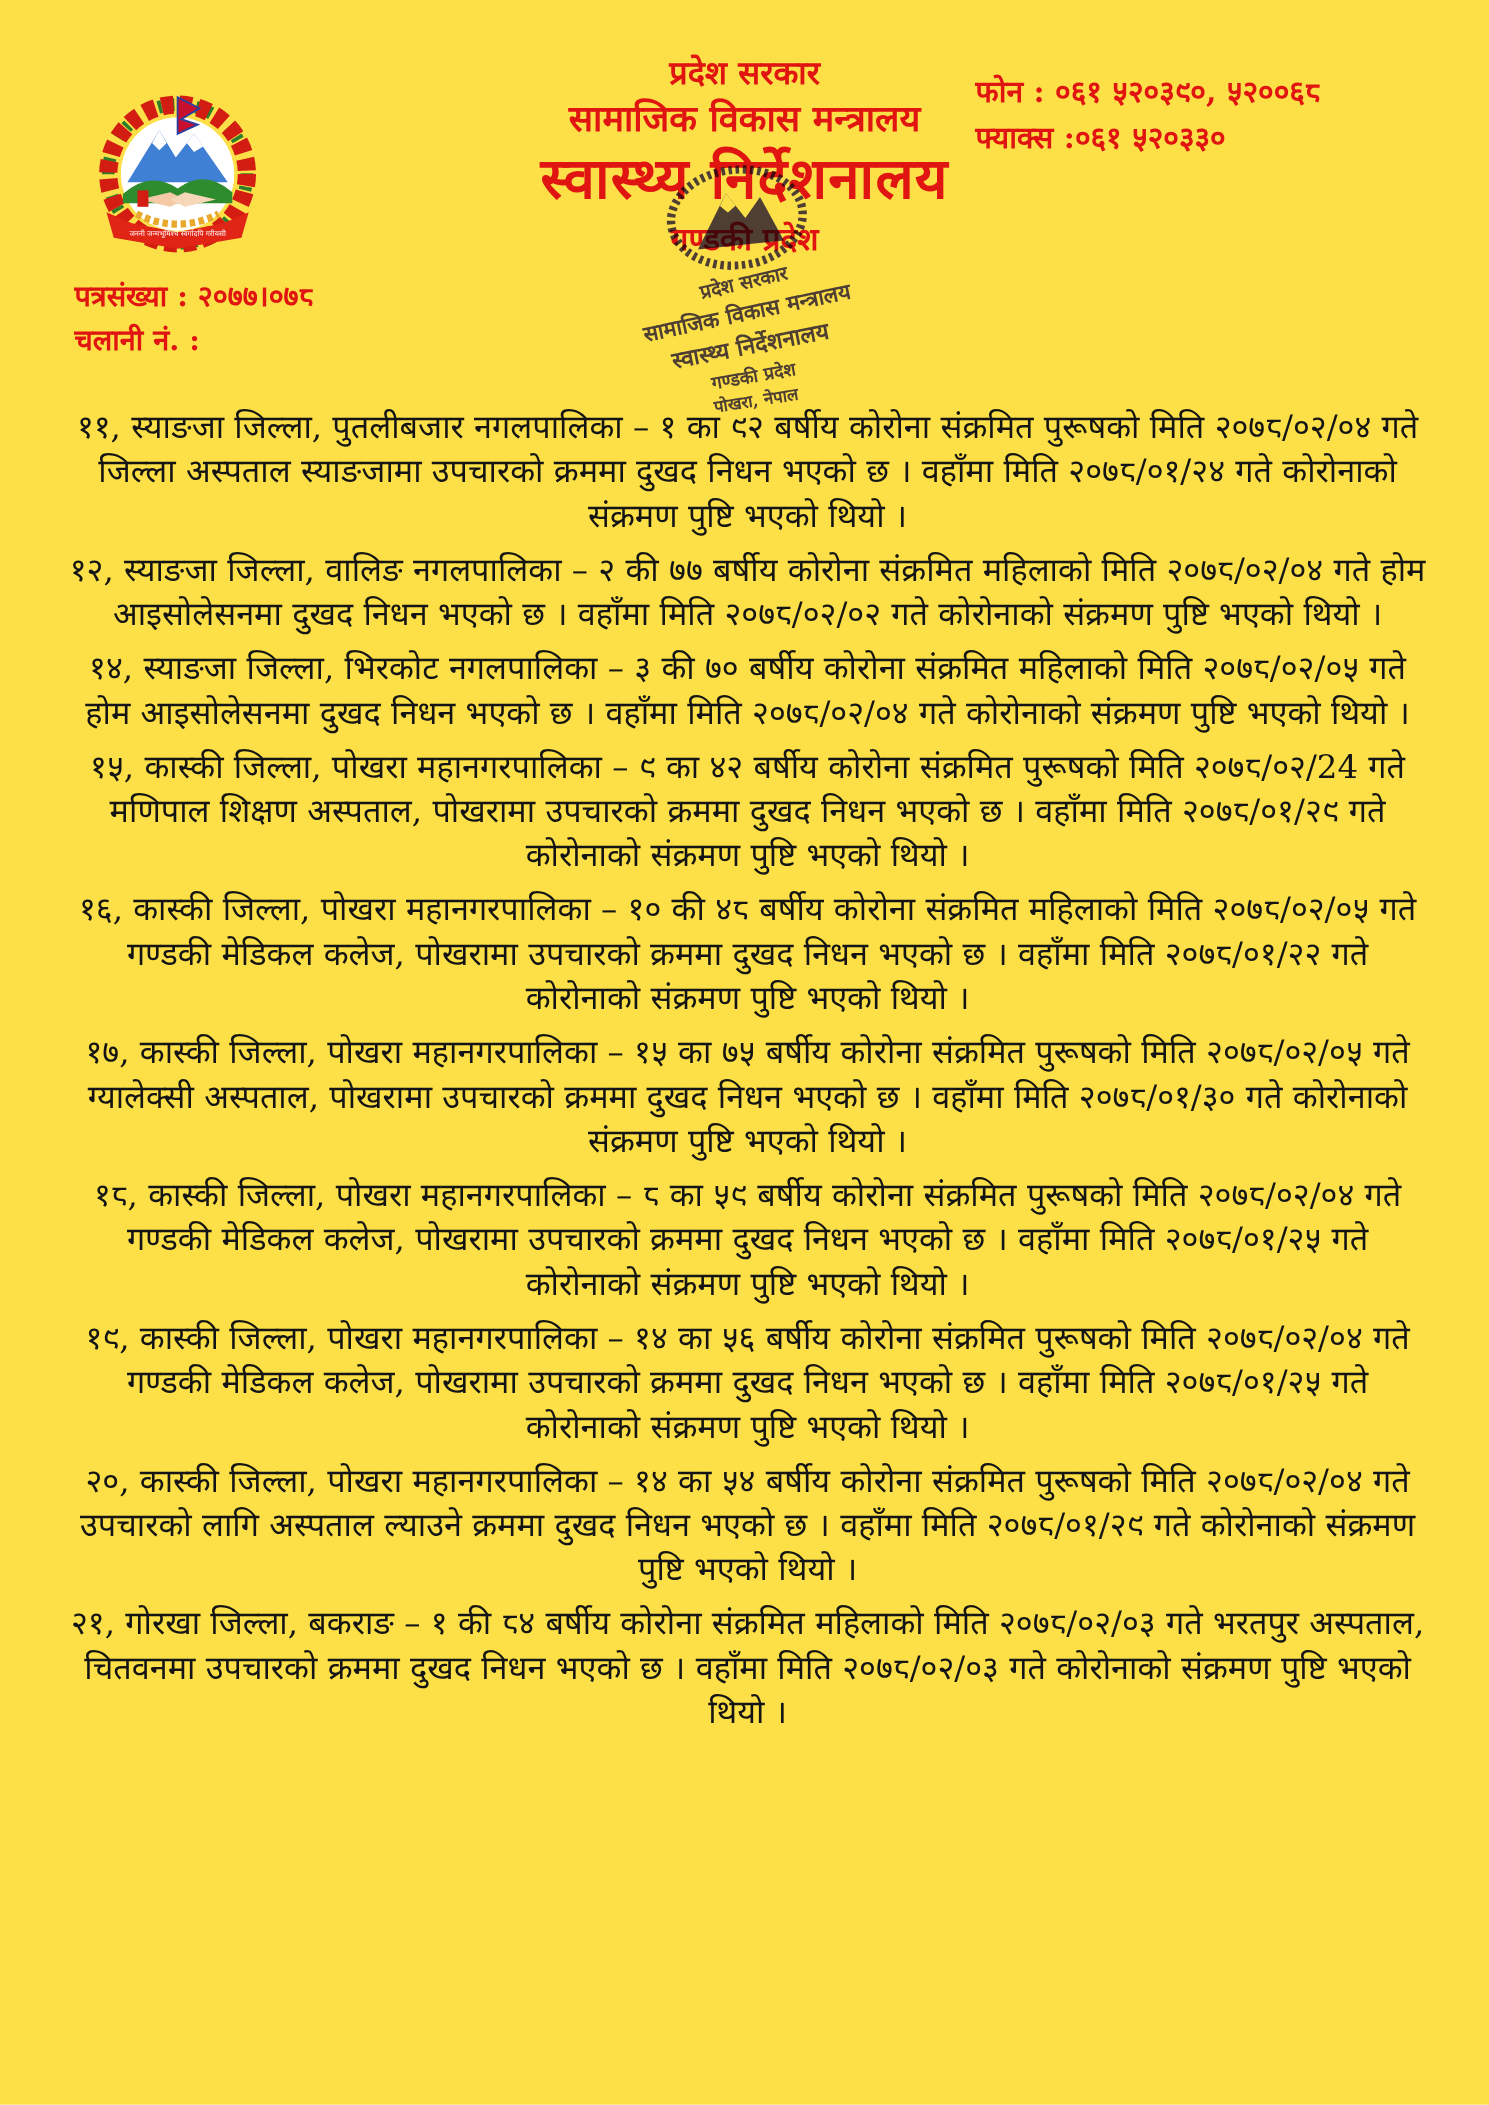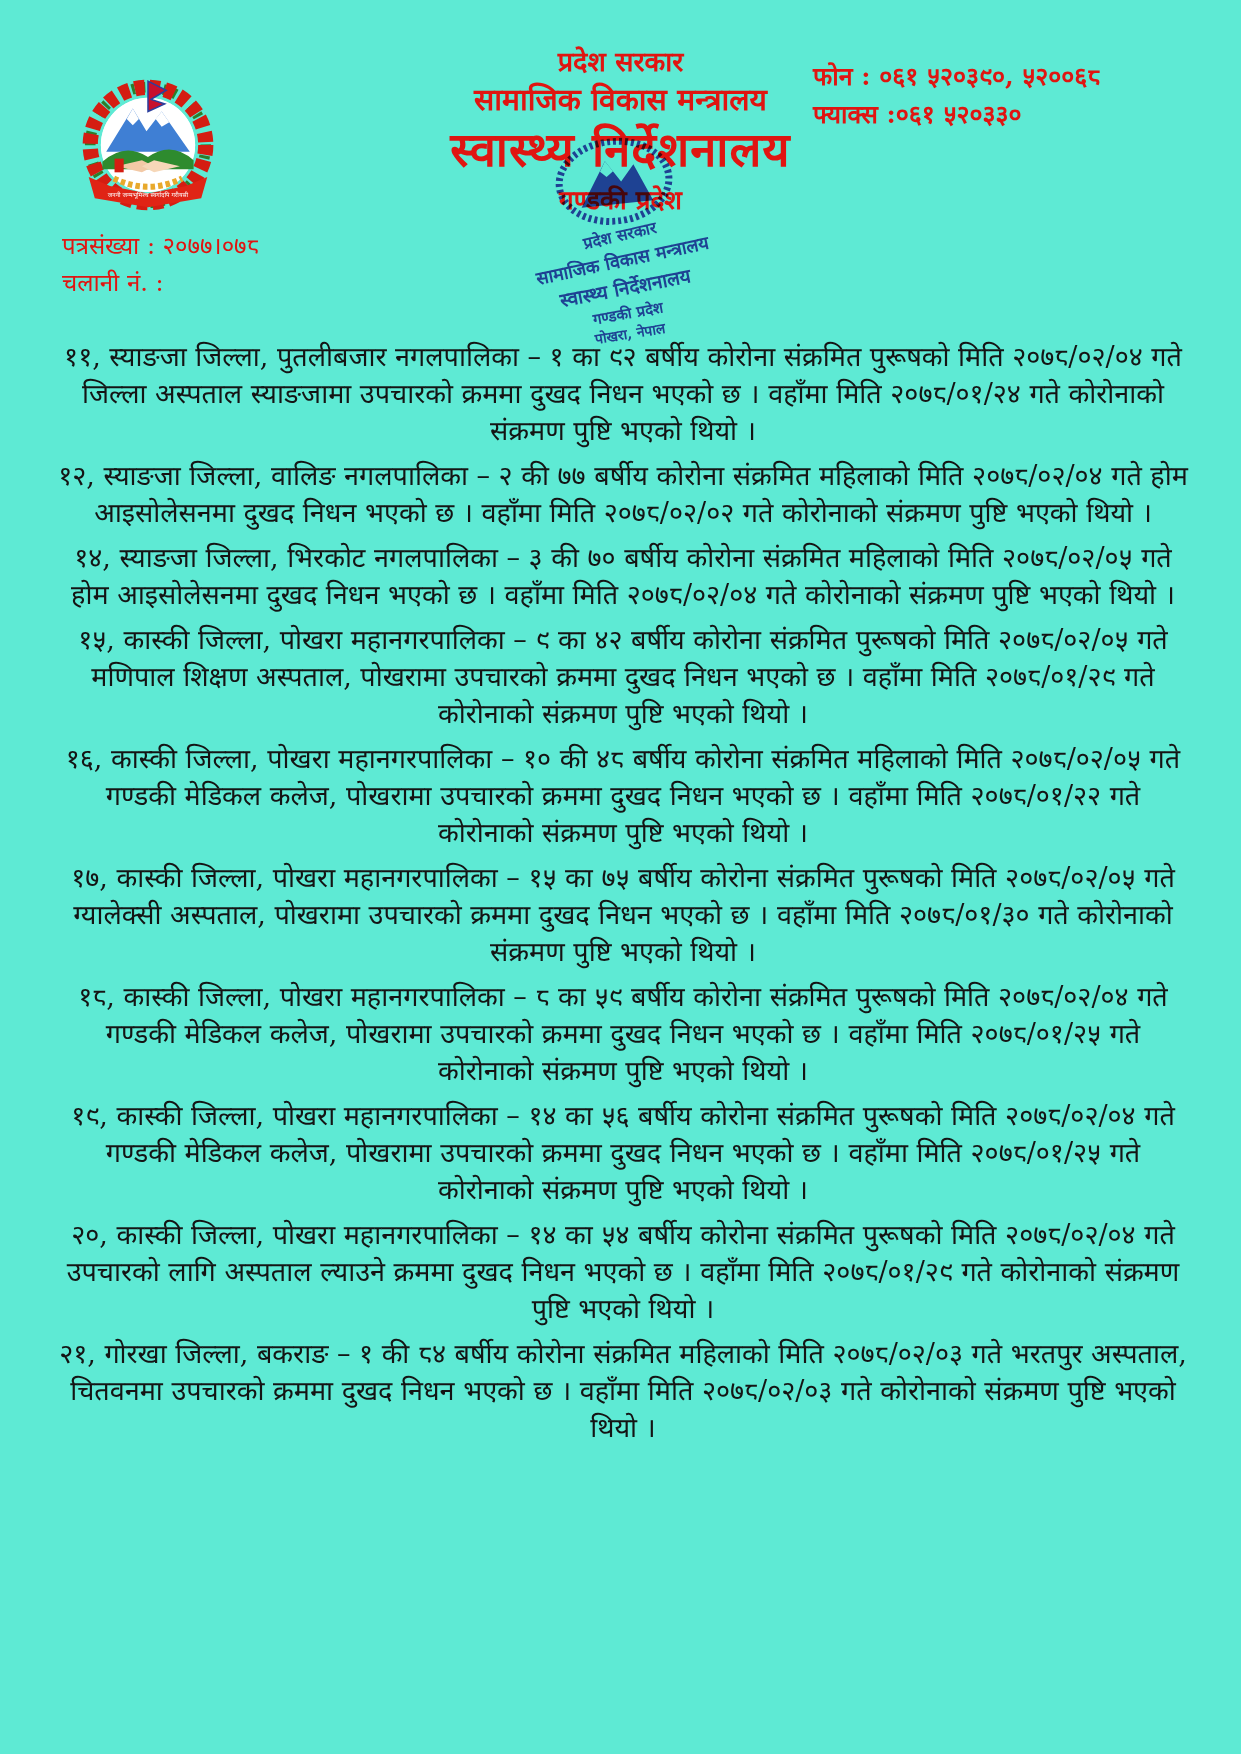--- a/index.html
+++ b/index.html
@@ -1,40 +1,40 @@
 <!DOCTYPE html>
 <html lang="ne"><head>
 <meta charset="utf-8">
 <style>
   html,body{margin:0;padding:0;background:#fff;}
   .page{
     position:relative;
     width:1241px;height:1754px;
-    background:#5eead4;
+    background:#fde047;
     font-family:"DejaVu Serif","Liberation Serif",serif;
     overflow:hidden;
   }
   
   .logo-wrap{position:absolute;left:72px;top:72px;width:152px;height:152px;}
   .letterhead-center{
     position:absolute;left:0;top:46px;width:1241px;
     text-align:center;color:#e01511;line-height:1.2;
   }
   .lh-line1{font-size:27px;font-weight:bold;}
   .lh-line2{font-size:30px;font-weight:bold;margin-top:4px;}
   .lh-title{font-size:47px;font-weight:bold;margin-top:4px;letter-spacing:1px;}
   .lh-line4{font-size:26px;font-weight:bold;margin-top:6px;}
   .lh-line5{font-size:28px;font-weight:bold;margin-top:6px;}
   .contact{
     position:absolute;left:813px;top:58px;width:400px;
     color:#e01511;font-size:25px;font-weight:bold;line-height:1.5;text-align:left;
   }
   .ref-block{
     position:absolute;left:62px;top:228px;color:#e01511;
-    font-size:24px;font-weight:normal;line-height:1.55;
+    font-size:24px;font-weight:bold;line-height:1.55;
   }
   
   .stamp{
     position:absolute;left:480px;top:138px;width:280px;height:200px;
     transform:rotate(-6deg);
     color:#4038aa;opacity:0.92;mix-blend-mode:multiply;
     text-align:center;font-weight:bold;z-index:5;pointer-events:none;
   }
   .stamp-mount{width:150px;height:86px;margin:0 auto;display:block;}
   .stamp-line{white-space:nowrap;}
@@ -115,21 +115,21 @@
         <div class="stamp-line">गण्डकी प्रदेश</div>
         <div class="stamp-line">पोखरा, नेपाल</div>
       </div>
   </div>
 
   <div class="body-text">
 
   <p>११, स्याङजा जिल्ला, पुतलीबजार नगलपालिका – १ का ९२ बर्षीय कोरोना संक्रमित पुरूषको मिति २०७८/०२/०४ गते जिल्ला अस्पताल स्याङजामा उपचारको क्रममा दुखद निधन भएको छ । वहाँमा मिति २०७८/०१/२४ गते कोरोनाको संक्रमण पुष्टि भएको थियो ।</p>
       <p>१२, स्याङजा जिल्ला, वालिङ नगलपालिका – २ की ७७ बर्षीय कोरोना संक्रमित महिलाको मिति २०७८/०२/०४ गते होम आइसोलेसनमा दुखद निधन भएको छ । वहाँमा मिति २०७८/०२/०२ गते कोरोनाको संक्रमण पुष्टि भएको थियो ।</p>
       <p>१४, स्याङजा जिल्ला, भिरकोट नगलपालिका – ३ की ७० बर्षीय कोरोना संक्रमित महिलाको मिति २०७८/०२/०५ गते होम आइसोलेसनमा दुखद निधन भएको छ । वहाँमा मिति २०७८/०२/०४ गते कोरोनाको संक्रमण पुष्टि भएको थियो ।</p>
-      <p>१५, कास्की जिल्ला, पोखरा महानगरपालिका – ९ का ४२ बर्षीय कोरोना संक्रमित पुरूषको मिति २०७८/०२/०५ गते मणिपाल शिक्षण अस्पताल, पोखरामा उपचारको क्रममा दुखद निधन भएको छ । वहाँमा मिति २०७८/०१/२९ गते कोरोनाको संक्रमण पुष्टि भएको थियो ।</p>
+      <p>१५, कास्की जिल्ला, पोखरा महानगरपालिका – ९ का ४२ बर्षीय कोरोना संक्रमित पुरूषको मिति २०७८/०२/24 गते मणिपाल शिक्षण अस्पताल, पोखरामा उपचारको क्रममा दुखद निधन भएको छ । वहाँमा मिति २०७८/०१/२९ गते कोरोनाको संक्रमण पुष्टि भएको थियो ।</p>
       <p>१६, कास्की जिल्ला, पोखरा महानगरपालिका – १० की ४८ बर्षीय कोरोना संक्रमित महिलाको मिति २०७८/०२/०५ गते गण्डकी मेडिकल कलेज, पोखरामा उपचारको क्रममा दुखद निधन भएको छ । वहाँमा मिति २०७८/०१/२२ गते कोरोनाको संक्रमण पुष्टि भएको थियो ।</p>
       <p>१७, कास्की जिल्ला, पोखरा महानगरपालिका – १५ का ७५ बर्षीय कोरोना संक्रमित पुरूषको मिति २०७८/०२/०५ गते ग्यालेक्सी अस्पताल, पोखरामा उपचारको क्रममा दुखद निधन भएको छ । वहाँमा मिति २०७८/०१/३० गते कोरोनाको संक्रमण पुष्टि भएको थियो ।</p>
       <p>१८, कास्की जिल्ला, पोखरा महानगरपालिका – ८ का ५९ बर्षीय कोरोना संक्रमित पुरूषको मिति २०७८/०२/०४ गते गण्डकी मेडिकल कलेज, पोखरामा उपचारको क्रममा दुखद निधन भएको छ । वहाँमा मिति २०७८/०१/२५ गते कोरोनाको संक्रमण पुष्टि भएको थियो ।</p>
       <p>१९, कास्की जिल्ला, पोखरा महानगरपालिका – १४ का ५६ बर्षीय कोरोना संक्रमित पुरूषको मिति २०७८/०२/०४ गते गण्डकी मेडिकल कलेज, पोखरामा उपचारको क्रममा दुखद निधन भएको छ । वहाँमा मिति २०७८/०१/२५ गते कोरोनाको संक्रमण पुष्टि भएको थियो ।</p>
       <p>२०, कास्की जिल्ला, पोखरा महानगरपालिका – १४ का ५४ बर्षीय कोरोना संक्रमित पुरूषको मिति २०७८/०२/०४ गते उपचारको लागि अस्पताल ल्याउने क्रममा दुखद निधन भएको छ । वहाँमा मिति २०७८/०१/२९ गते कोरोनाको संक्रमण पुष्टि भएको थियो ।</p>
       <p>२१, गोरखा जिल्ला, बकराङ – १ की ८४ बर्षीय कोरोना संक्रमित महिलाको मिति २०७८/०२/०३ गते भरतपुर अस्पताल, चितवनमा उपचारको क्रममा दुखद निधन भएको छ । वहाँमा मिति २०७८/०२/०३ गते कोरोनाको संक्रमण पुष्टि भएको थियो ।</p>
     </div>
 
 </div>
 

